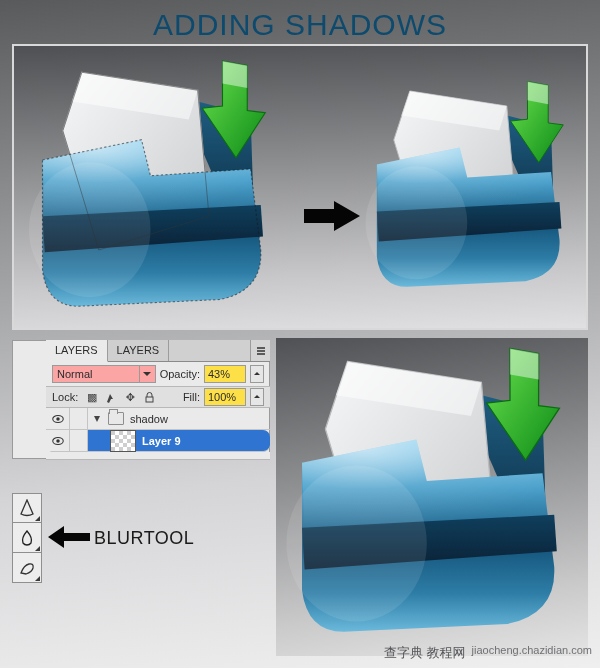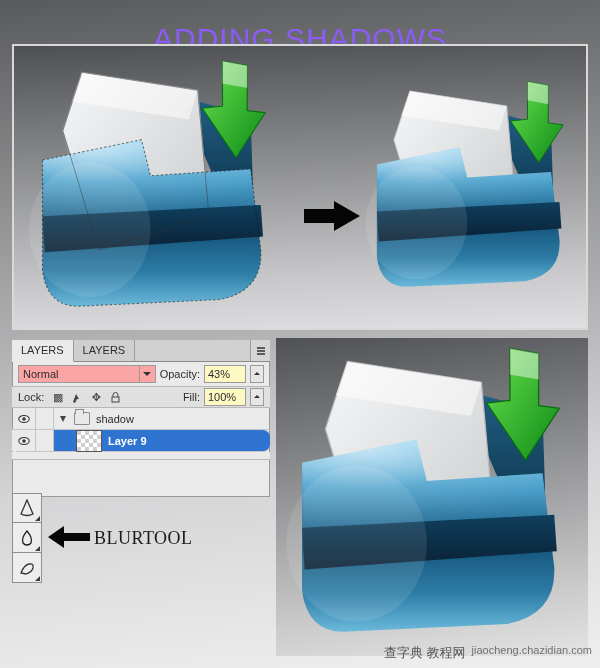--- a/index.html
+++ b/index.html
@@ -6,27 +6,27 @@
   body {
     width: 600px;
     height: 668px;
     background: linear-gradient(175deg, #595a5c 0%, #9a9b9d 35%, #d5d5d7 70%, #efeff0 100%);
     font-family: Arial, Helvetica, sans-serif;
     overflow: hidden;
     position: relative;
   }
   .title {
     text-align: center;
-    color: #8b5cf6;
+    color: #0c4a6e;
     font-family: "Arial Narrow", Arial, sans-serif;
     font-stretch: condensed;
     font-size: 30px;
     font-weight: 400;
     letter-spacing: 1px;
-    padding-top: 22px;
+    padding-top: 8px;
     height: 42px;
   }
 
   
   .top-panel {
     position: absolute;
     left: 12px; top: 44px;
     width: 576px; height: 286px;
     border: 2px solid #d9d9da;
     background: linear-gradient(178deg, #4f5053 0%, #8a8b8d 40%, #c8c8ca 80%, #e0e0e2 100%);
@@ -45,24 +45,25 @@
 
   
   .mid-arrow {
     position: absolute; left: 290px; top: 155px; width: 56px; height: 30px;
   }
 
   
   .layers-panel {
     position: absolute;
     left: 12px; top: 340px;
-    width: 258px; height: 157px;
+    width: 258px; height: 119px;
     background: #eaeaea;
     font-size: 11px; color: #2c2c2c;
     box-shadow: 0 0 0 1px #9a9a9a inset;
+    padding-left: 34px;
   }
   .lp-tabs {
     height: 22px; display: flex; align-items: stretch;
     background: #d0d0d0;
     border-bottom: 1px solid #8a8a8a;
   }
   .lp-tab {
     padding: 4px 9px 0 9px; font-size: 11px;
     border-right: 1px solid #9c9c9c; background: #cfcfcf;
   }
@@ -78,21 +79,21 @@
     flex: 1; height:18px; border:1px solid #9a9a9a; background:#fca5a5;
     display:flex; align-items:center; padding:0 4px; font-size:11px;
     position: relative;
   }
   .lp-select .caret {
     position:absolute; right:0; top:0; bottom:0; width:16px;
     border-left:1px solid #9a9a9a; display:flex; align-items:center; justify-content:center;
   }
   .lp-label { font-size:11px; }
   .lp-num {
-    width:42px; height:18px; border:1px solid #9a9a9a; background:#fef9c3;
+    width:42px; height:18px; border:1px solid #9a9a9a; background:#fde047;
     display:flex; align-items:center; padding:0 3px; font-size:11px;
   }
   .lp-step {
     width:14px; height:18px; border:1px solid #9a9a9a; background:#e6e6e6;
     display:flex; align-items:center; justify-content:center;
   }
   .lockrow { border-top:1px solid #b8b8b8; border-bottom:1px solid #b8b8b8; background:#e0e0e0; height:22px; }
   .lockicons { display:flex; gap:3px; margin-left:2px; }
   .lockicons span {
     width:16px; height:16px; display:flex; align-items:center; justify-content:center;
@@ -132,21 +133,21 @@
   .toolbtn .corner {
     position:absolute; right:1px; bottom:1px; width:0; height:0;
     border-right:5px solid #3a3a3a; border-top:5px solid transparent;
   }
   .blur-arrow {
     position:absolute; left:48px; top:525px; width:42px; height:24px;
     display:flex; align-items:center;
   }
   .blur-label {
     position:absolute; left:94px; top:528px;
-    font-family: Liberation Serif, serif;
+    font-family: Liberation Sans, sans-serif;
     font-stretch: condensed;
     font-size:18px; letter-spacing:0.5px; color:#1a1a1a; font-weight:500;
   }
 
   
   .watermark {
     position:absolute; right:8px; bottom:6px; color:#6f7072; font-size:11px;
     display:flex; align-items:flex-start; gap:6px;
   }
   .watermark .cn { font-size:13px; color:#555658; }

